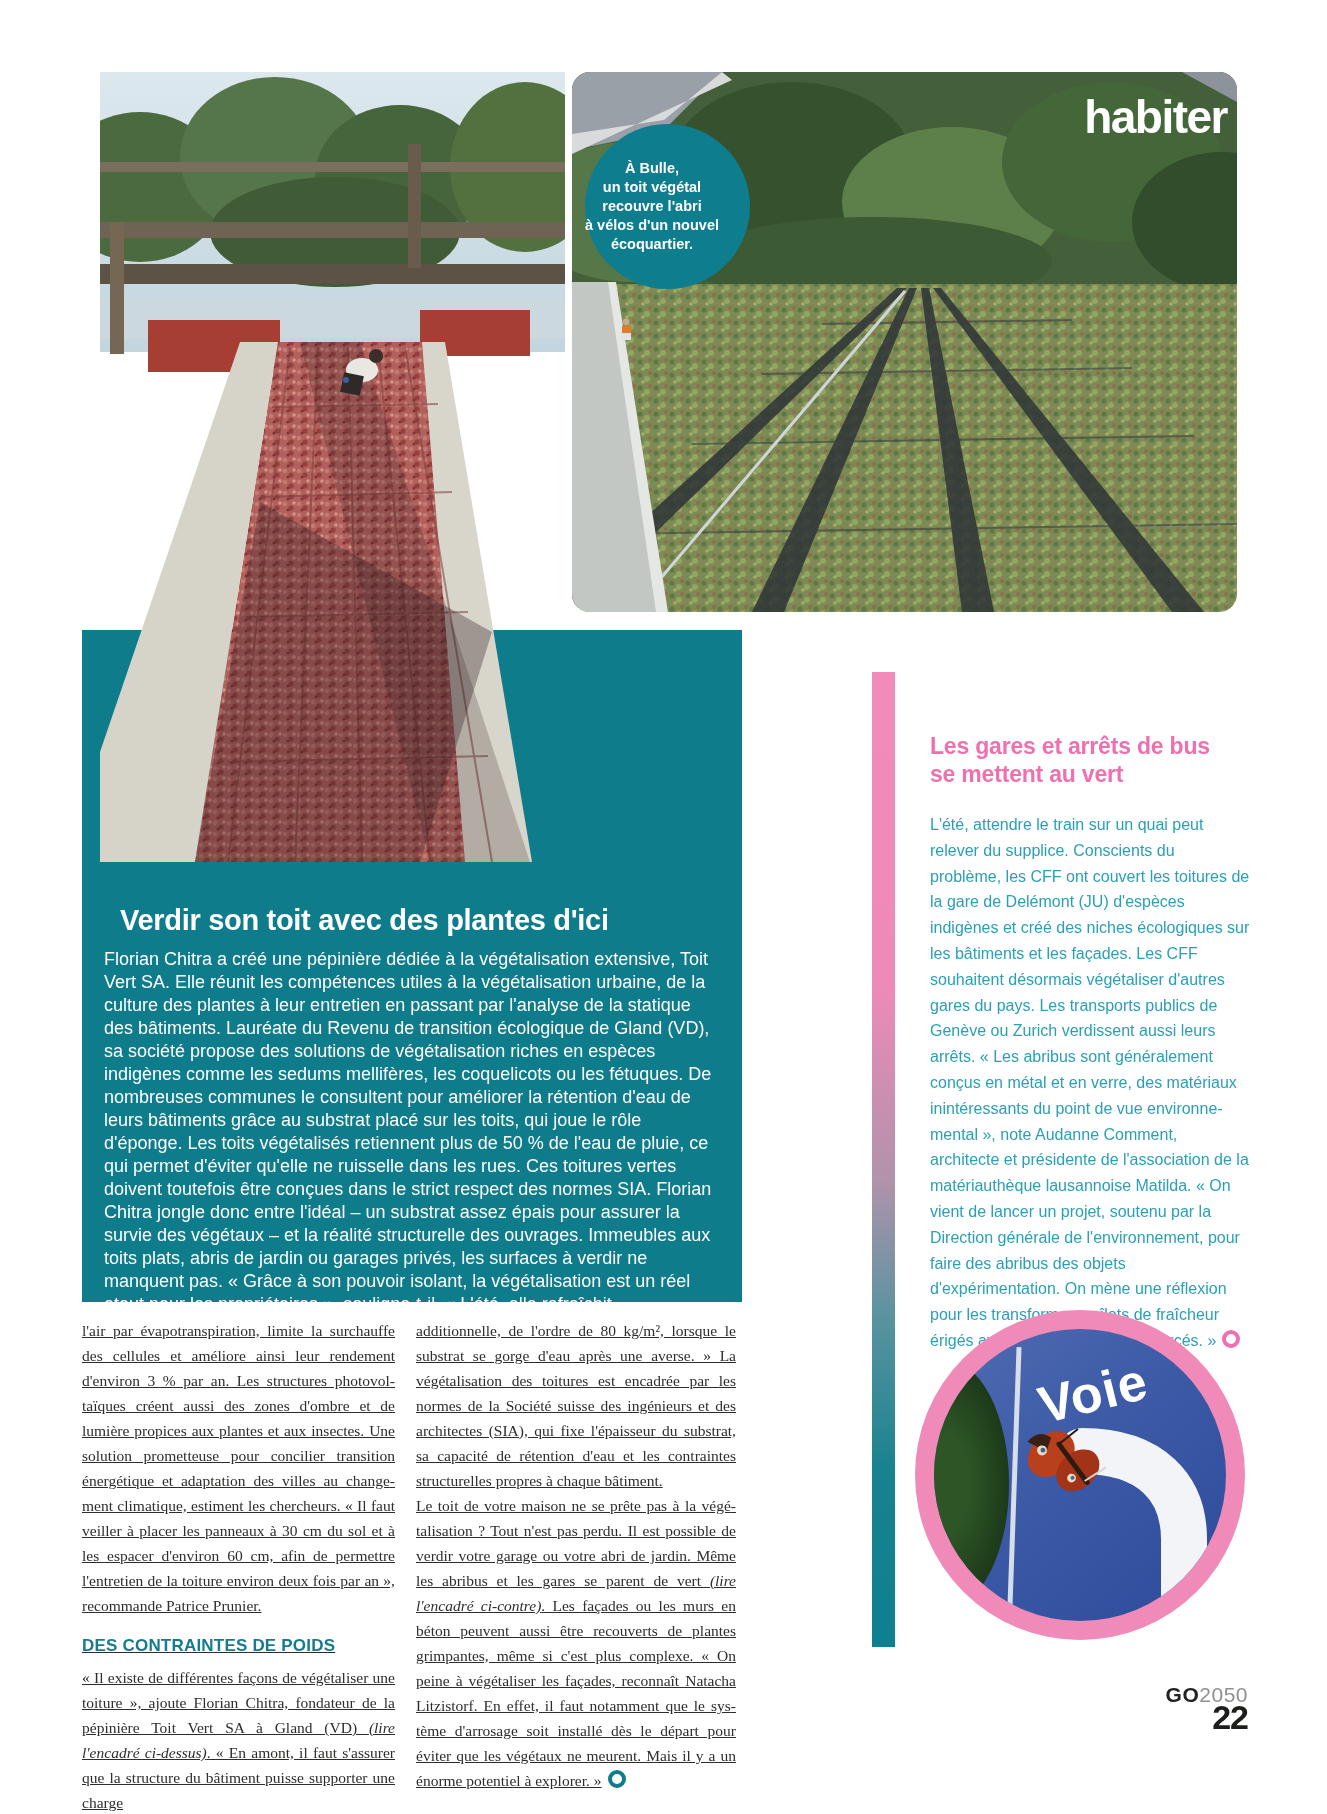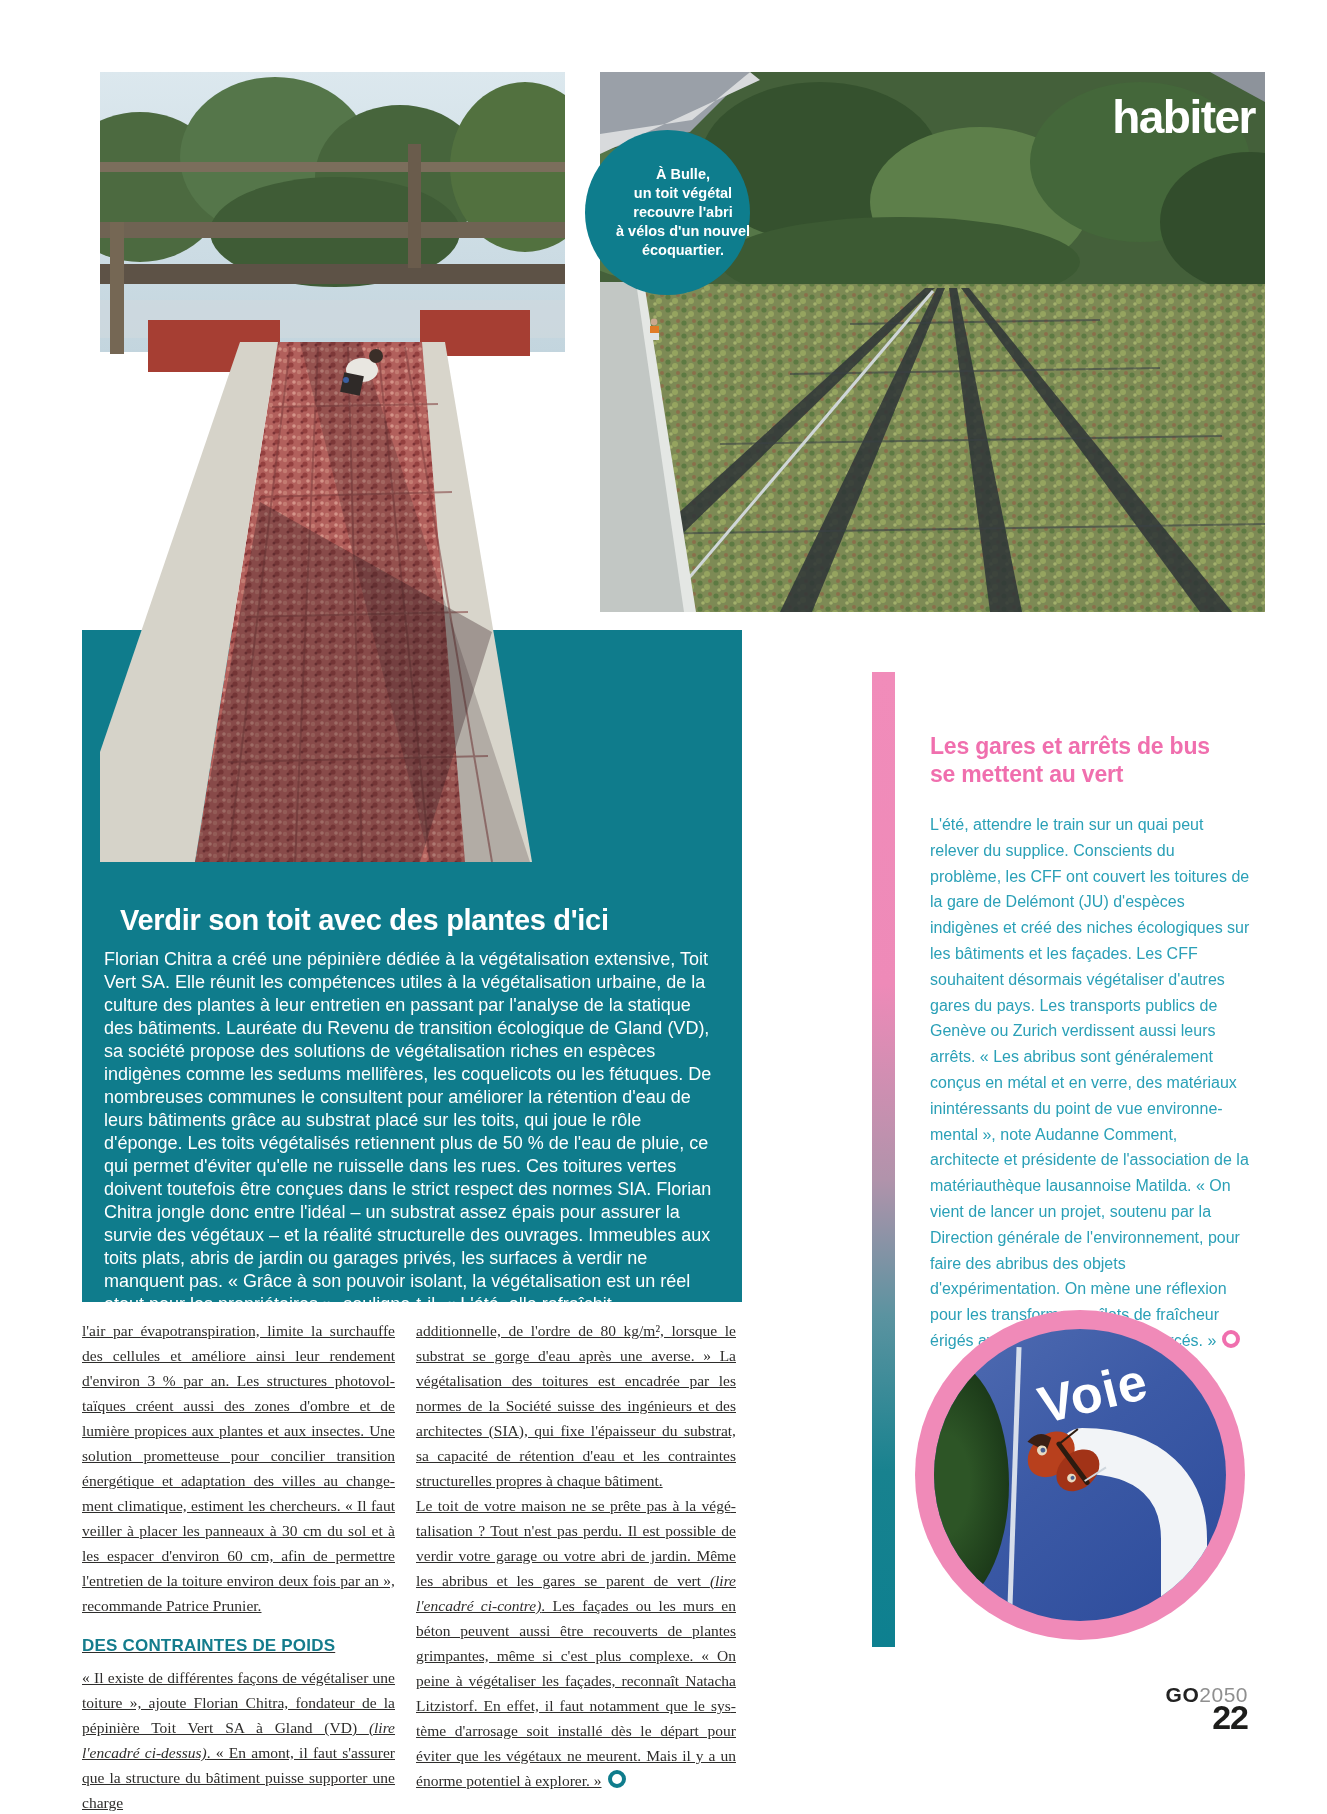--- a/index.html
+++ b/index.html
@@ -2,29 +2,29 @@
 <html><head>
 <meta charset="utf-8">
 <style>
   html,body{margin:0;padding:0;background:#ffffff;}
   .page{position:relative;width:1327px;height:1814px;background:#ffffff;overflow:hidden;
         font-family:"Liberation Sans",sans-serif;}
 
   
   .photo{position:absolute;overflow:hidden;z-index:2;}
   .photo-left{left:100px;top:72px;width:465px;height:790px;}
-  .photo-right{left:600px;top:72px;width:665px;height:540px;}
+  .photo-right{left:572px;top:72px;width:665px;height:540px;border-radius:18px;}
   .photo svg{display:block;width:100%;height:100%;}
 
   .habiter{position:absolute;right:10px;top:22px;color:#ffffff;font-weight:800;
            font-size:46px;letter-spacing:-1.5px;line-height:1;z-index:4;}
 
-  .caption-bubble{position:absolute;left:585px;top:130px;width:165px;height:165px;
+  .caption-bubble{position:absolute;left:585px;top:124px;width:165px;height:165px;
                   border-radius:50%;background:#0e7d8d;z-index:5;display:flex;
-                  align-items:center;justify-content:flex-end;text-align:center;}
+                  align-items:center;justify-content:flex-start;text-align:center;}
   .caption-bubble .cap{color:#ffffff;font-weight:700;font-size:14.5px;line-height:19px;}
   .caption-bubble .cap span{display:block;}
 
   
   .teal-box{position:absolute;left:82px;top:630px;width:660px;height:672px;
             background:#0f7c8c;z-index:1;}
   .teal-box h2{position:absolute;left:22px;top:258px;margin:16px;color:#ffffff;
                font-size:29px;font-weight:800;letter-spacing:-0.3px;}
   .teal-box .box-body{position:absolute;left:22px;top:318px;width:618px;margin:0;
                color:#ffffff;font-size:18px;line-height:23px;}

